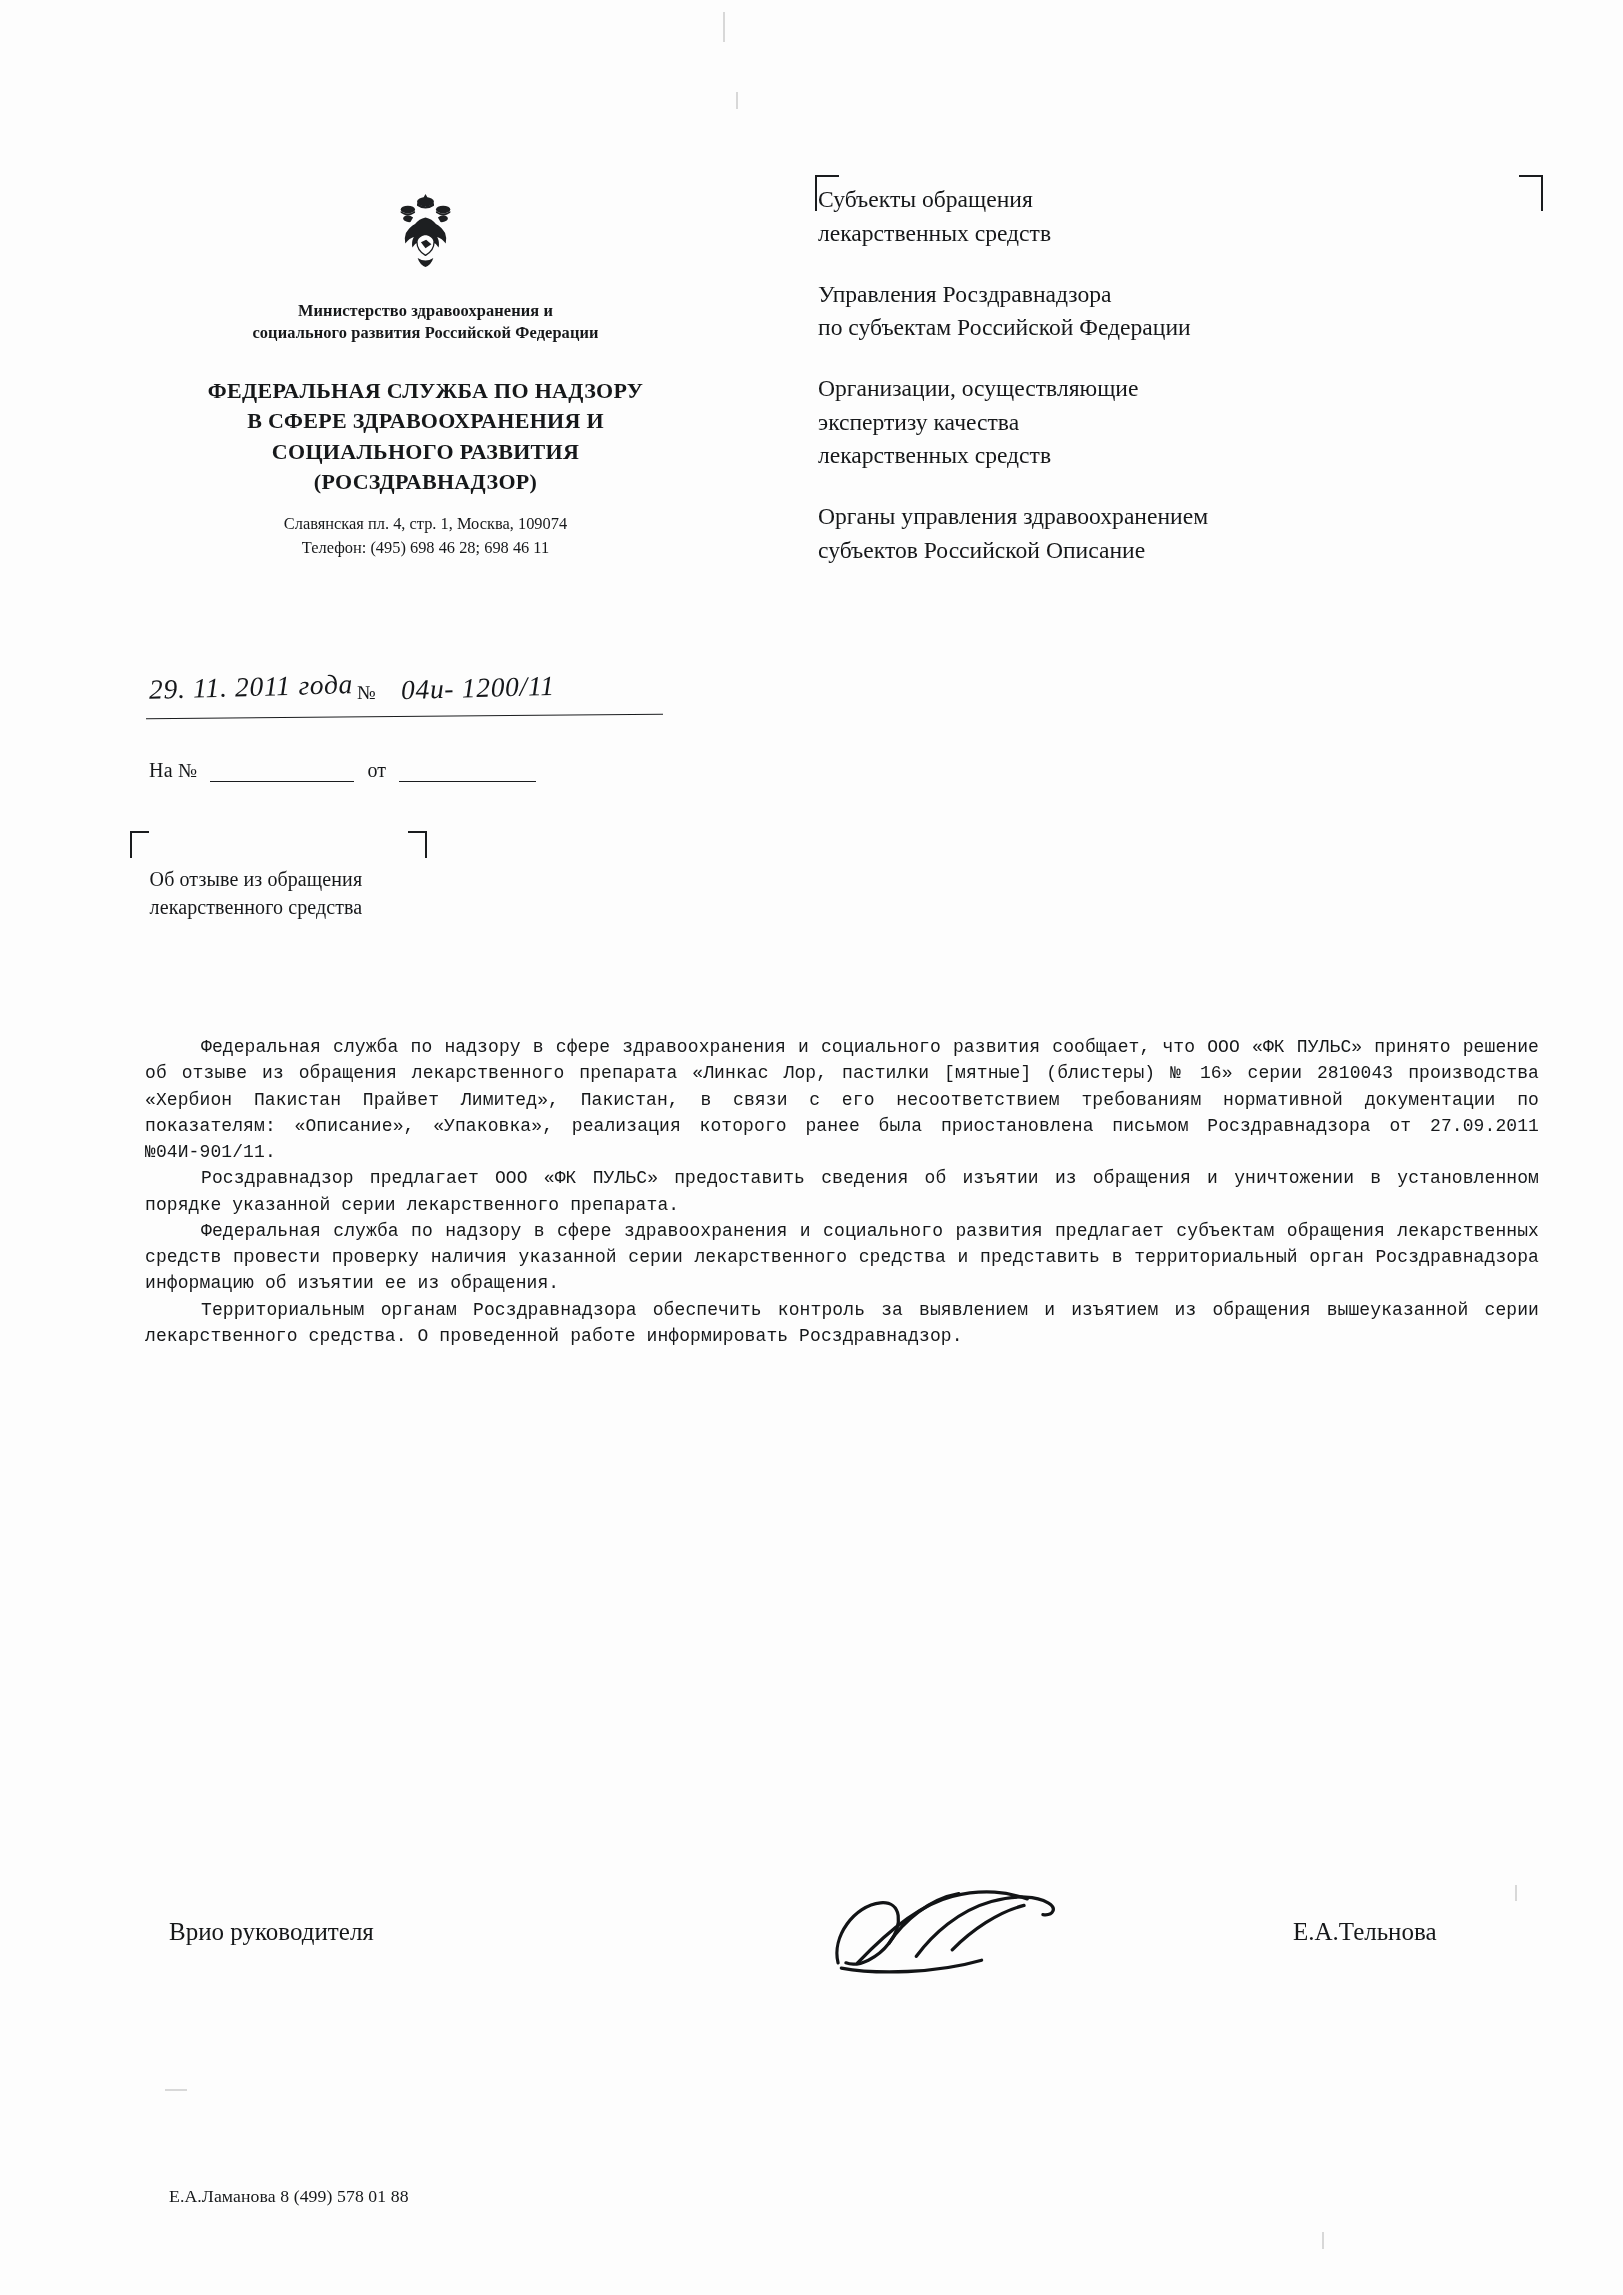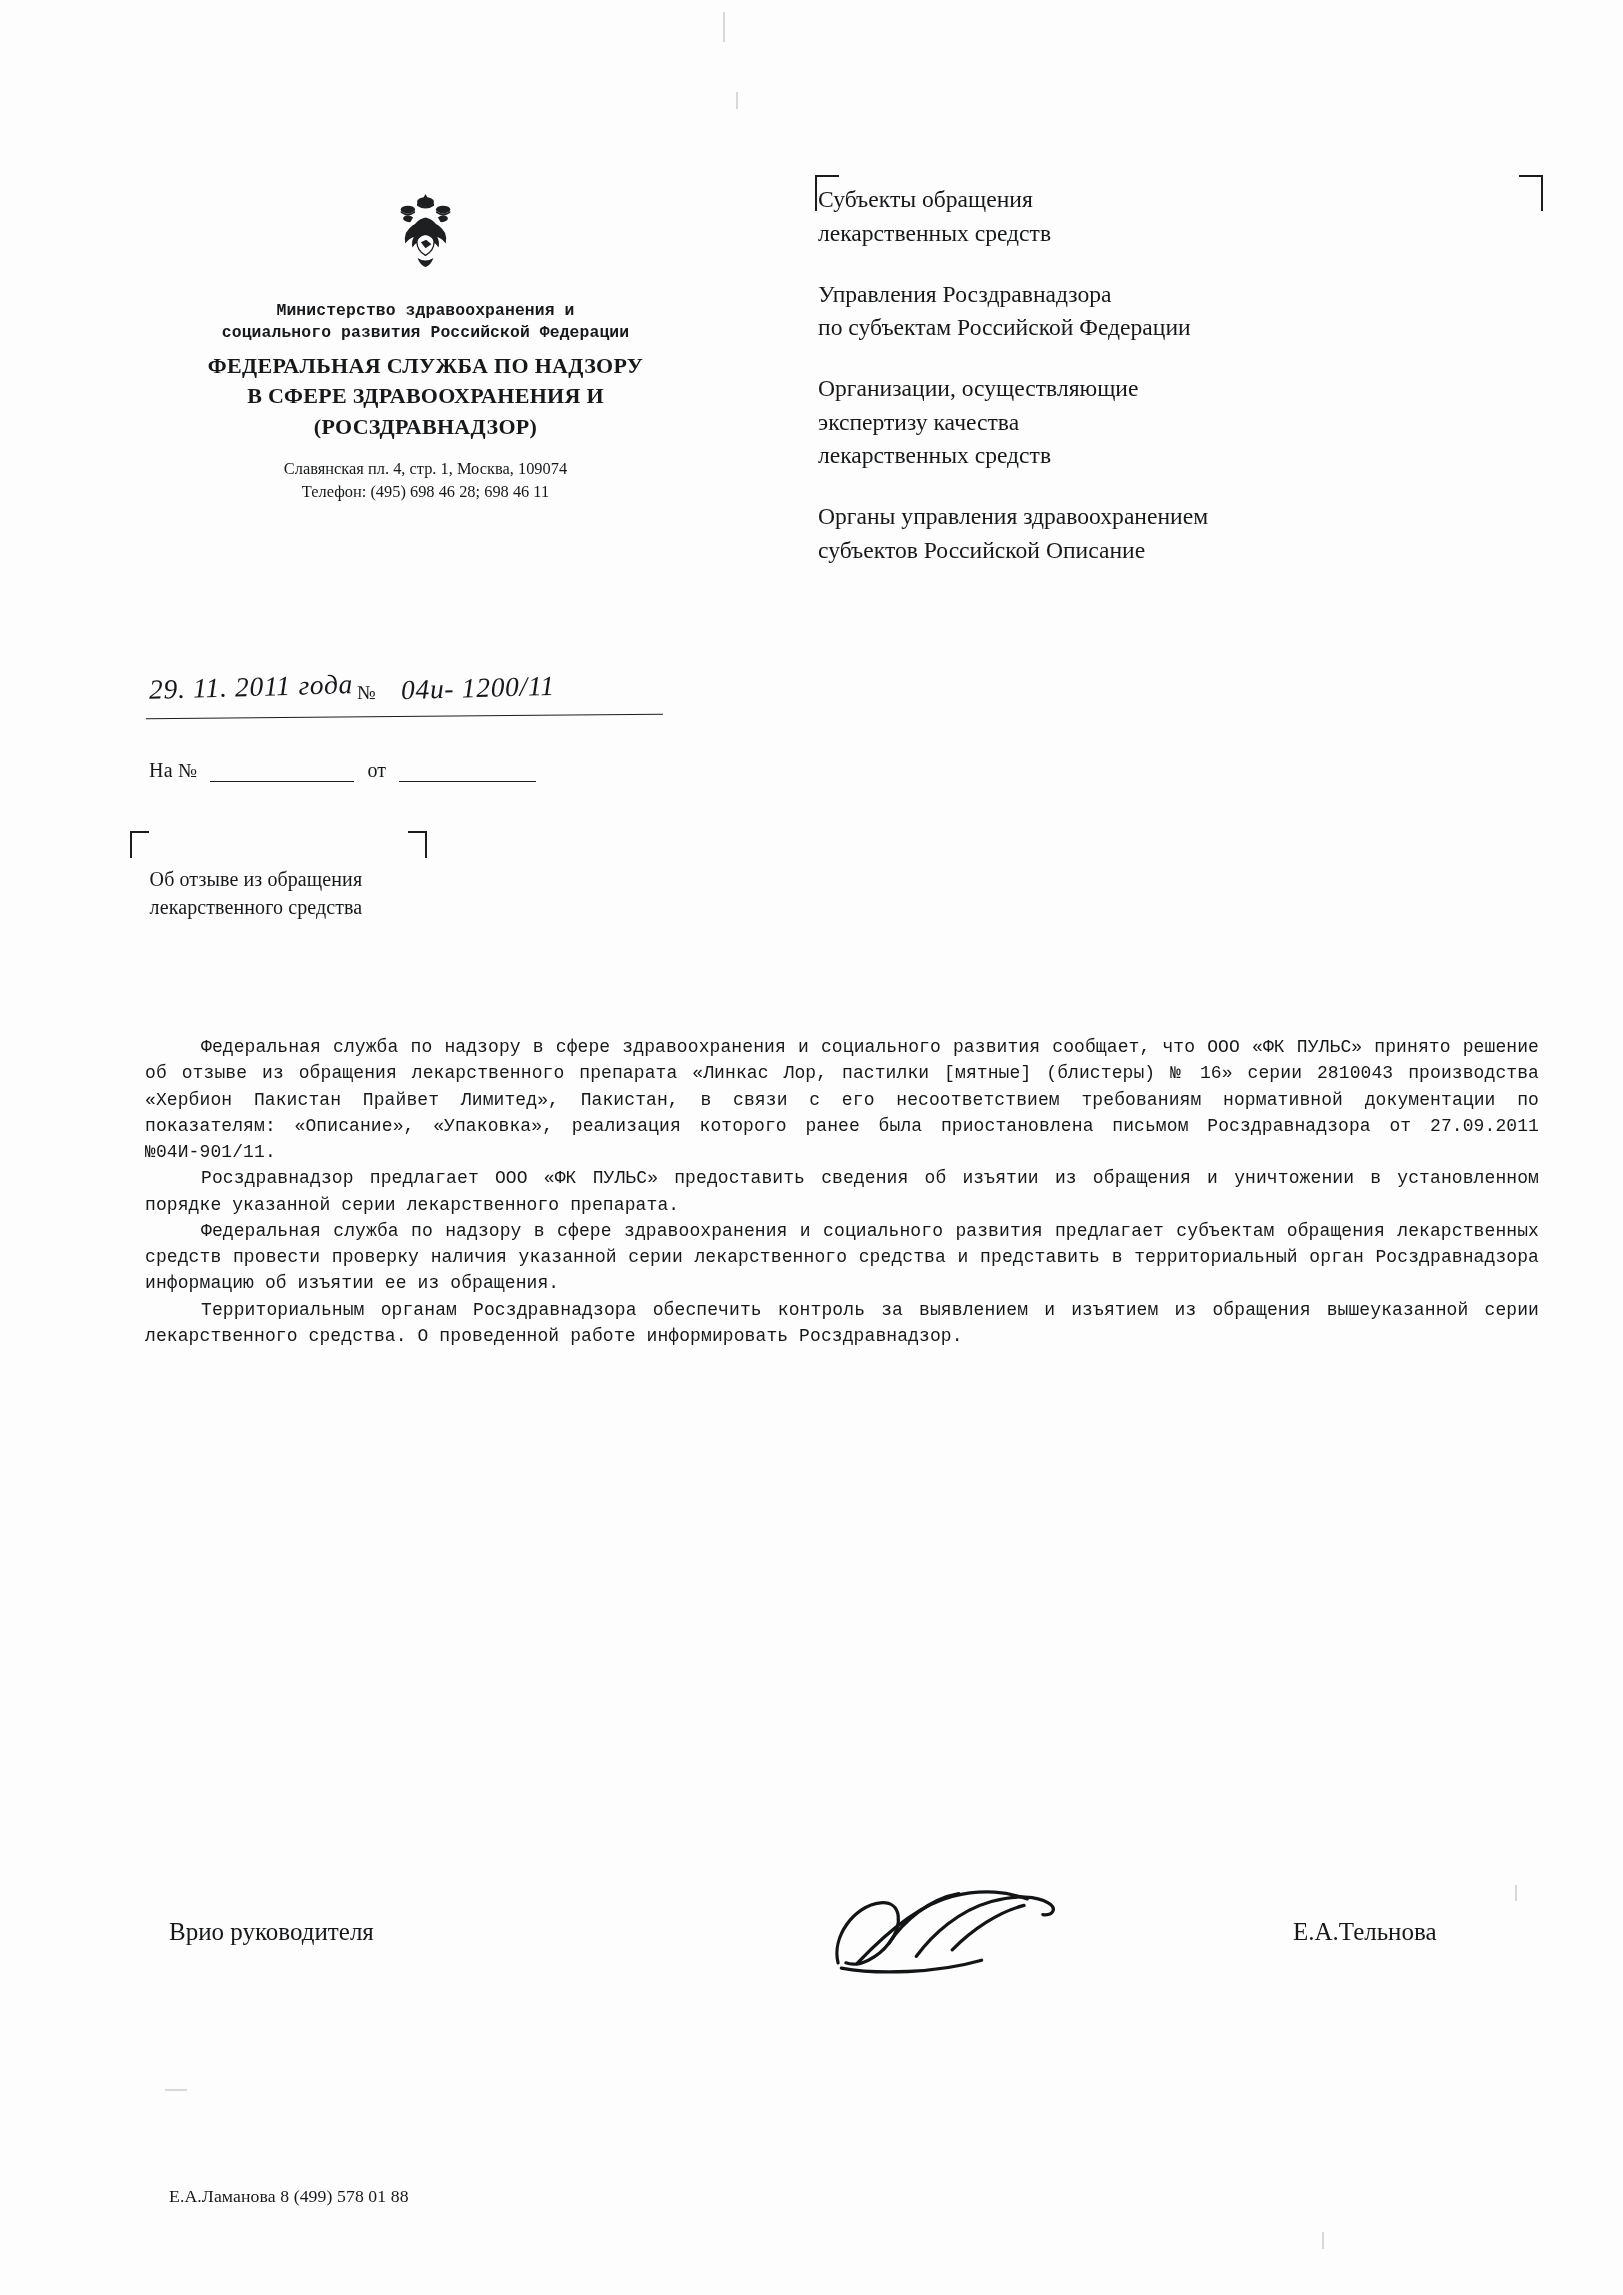--- a/index.html
+++ b/index.html
@@ -31,26 +31,26 @@
   }
   .emblem {
     width: 85px;
     height: 98px;
     margin: 0 auto 11.8px auto;
     position: relative;
   }
   .emblem svg { display: block; width: 100%; height: 100%; }
 
   .ministry {
-    font-family: Liberation Mono, monospace;
+    font-family: Liberation Serif, serif;
     font-weight: bold;
     font-size: 16.4px;
     line-height: 1.38;
     letter-spacing: 0.1px;
-    margin-bottom: 6px;
+    margin-bottom: 31px;
   }
   .agency {
     font-family: "Liberation Serif", serif;
     font-weight: bold;
     font-size: 22px;
     line-height: 1.38;
     letter-spacing: 0.3px;
     margin-bottom: 14.4px;
   }
   .address {
@@ -269,20 +269,21 @@
     </div>
 
     <div class="ministry">
       <div>Министерство здравоохранения и</div>
       <div>социального развития Российской Федерации</div>
     </div>
 
     <div class="agency">
       <div>ФЕДЕРАЛЬНАЯ СЛУЖБА ПО НАДЗОРУ</div>
       <div>В СФЕРЕ ЗДРАВООХРАНЕНИЯ И</div>
+      <div>СОЦИАЛЬНОГО РАЗВИТИЯ</div>
       <div>(РОСЗДРАВНАДЗОР)</div>
     </div>
 
     <div class="address">
       <div>Славянская пл. 4, стр. 1, Москва, 109074</div>
       <div>Телефон: (495) 698 46 28; 698 46 11</div>
     </div>
   </div>
 
   <div class="handwrite-row">

